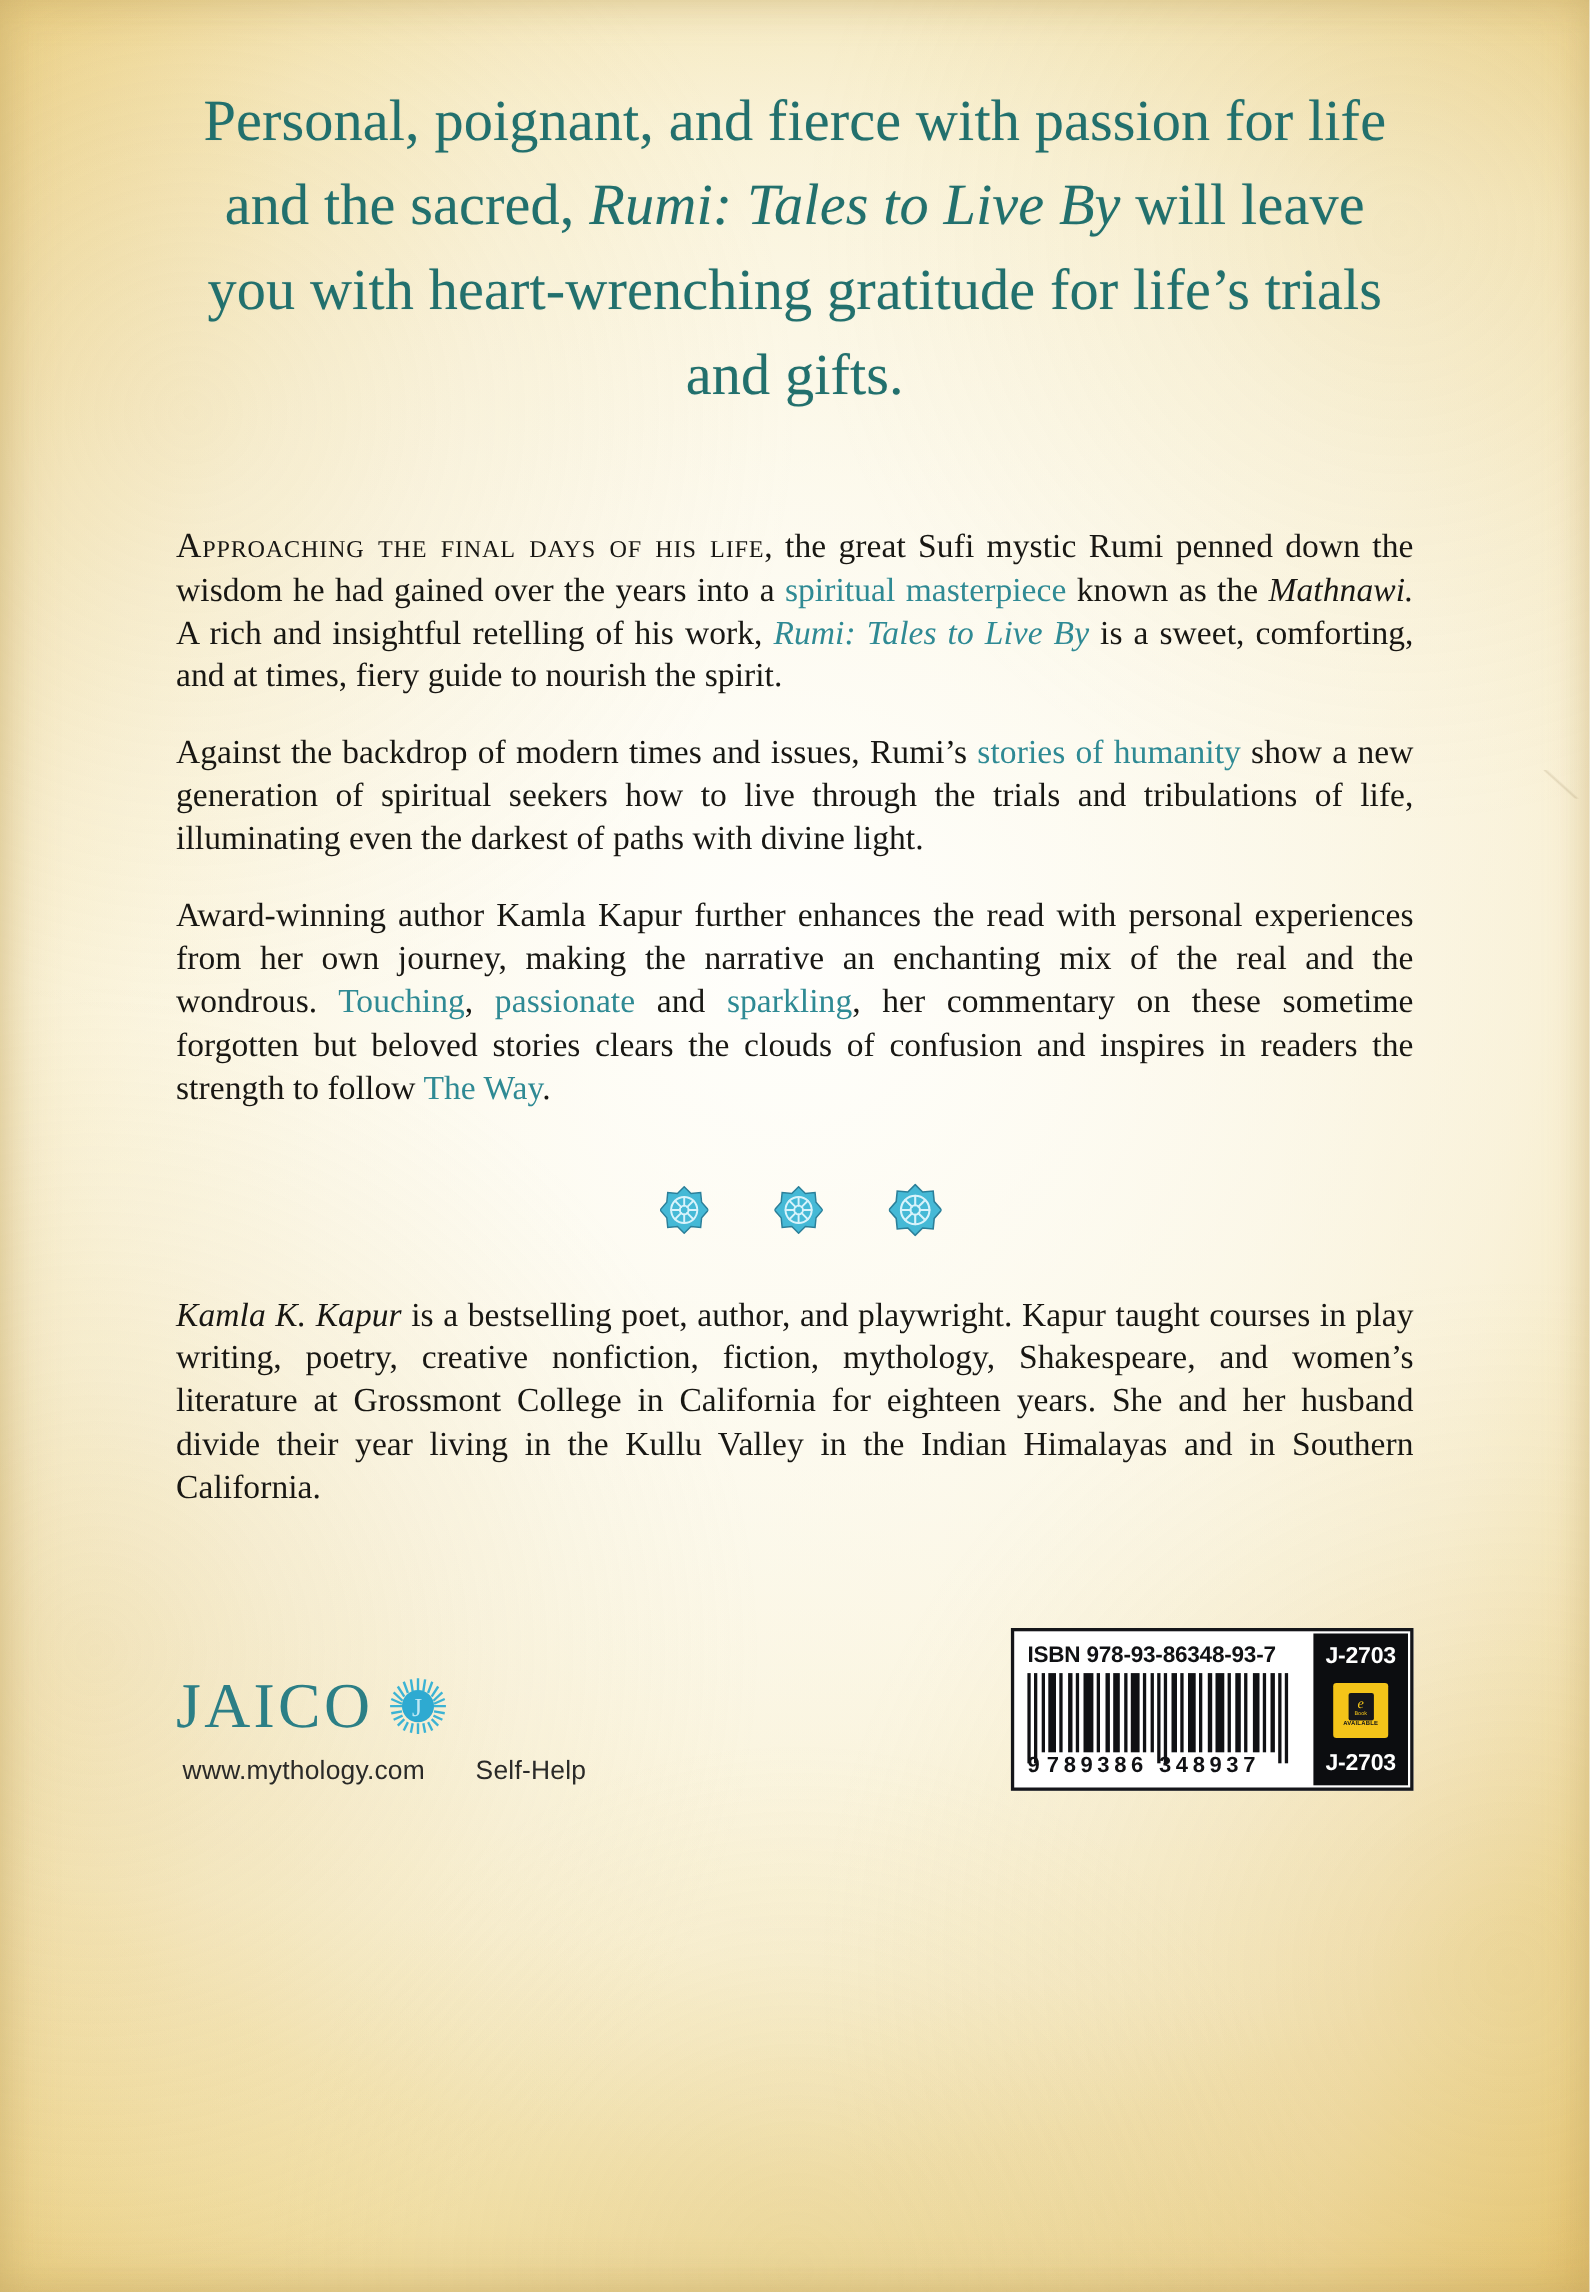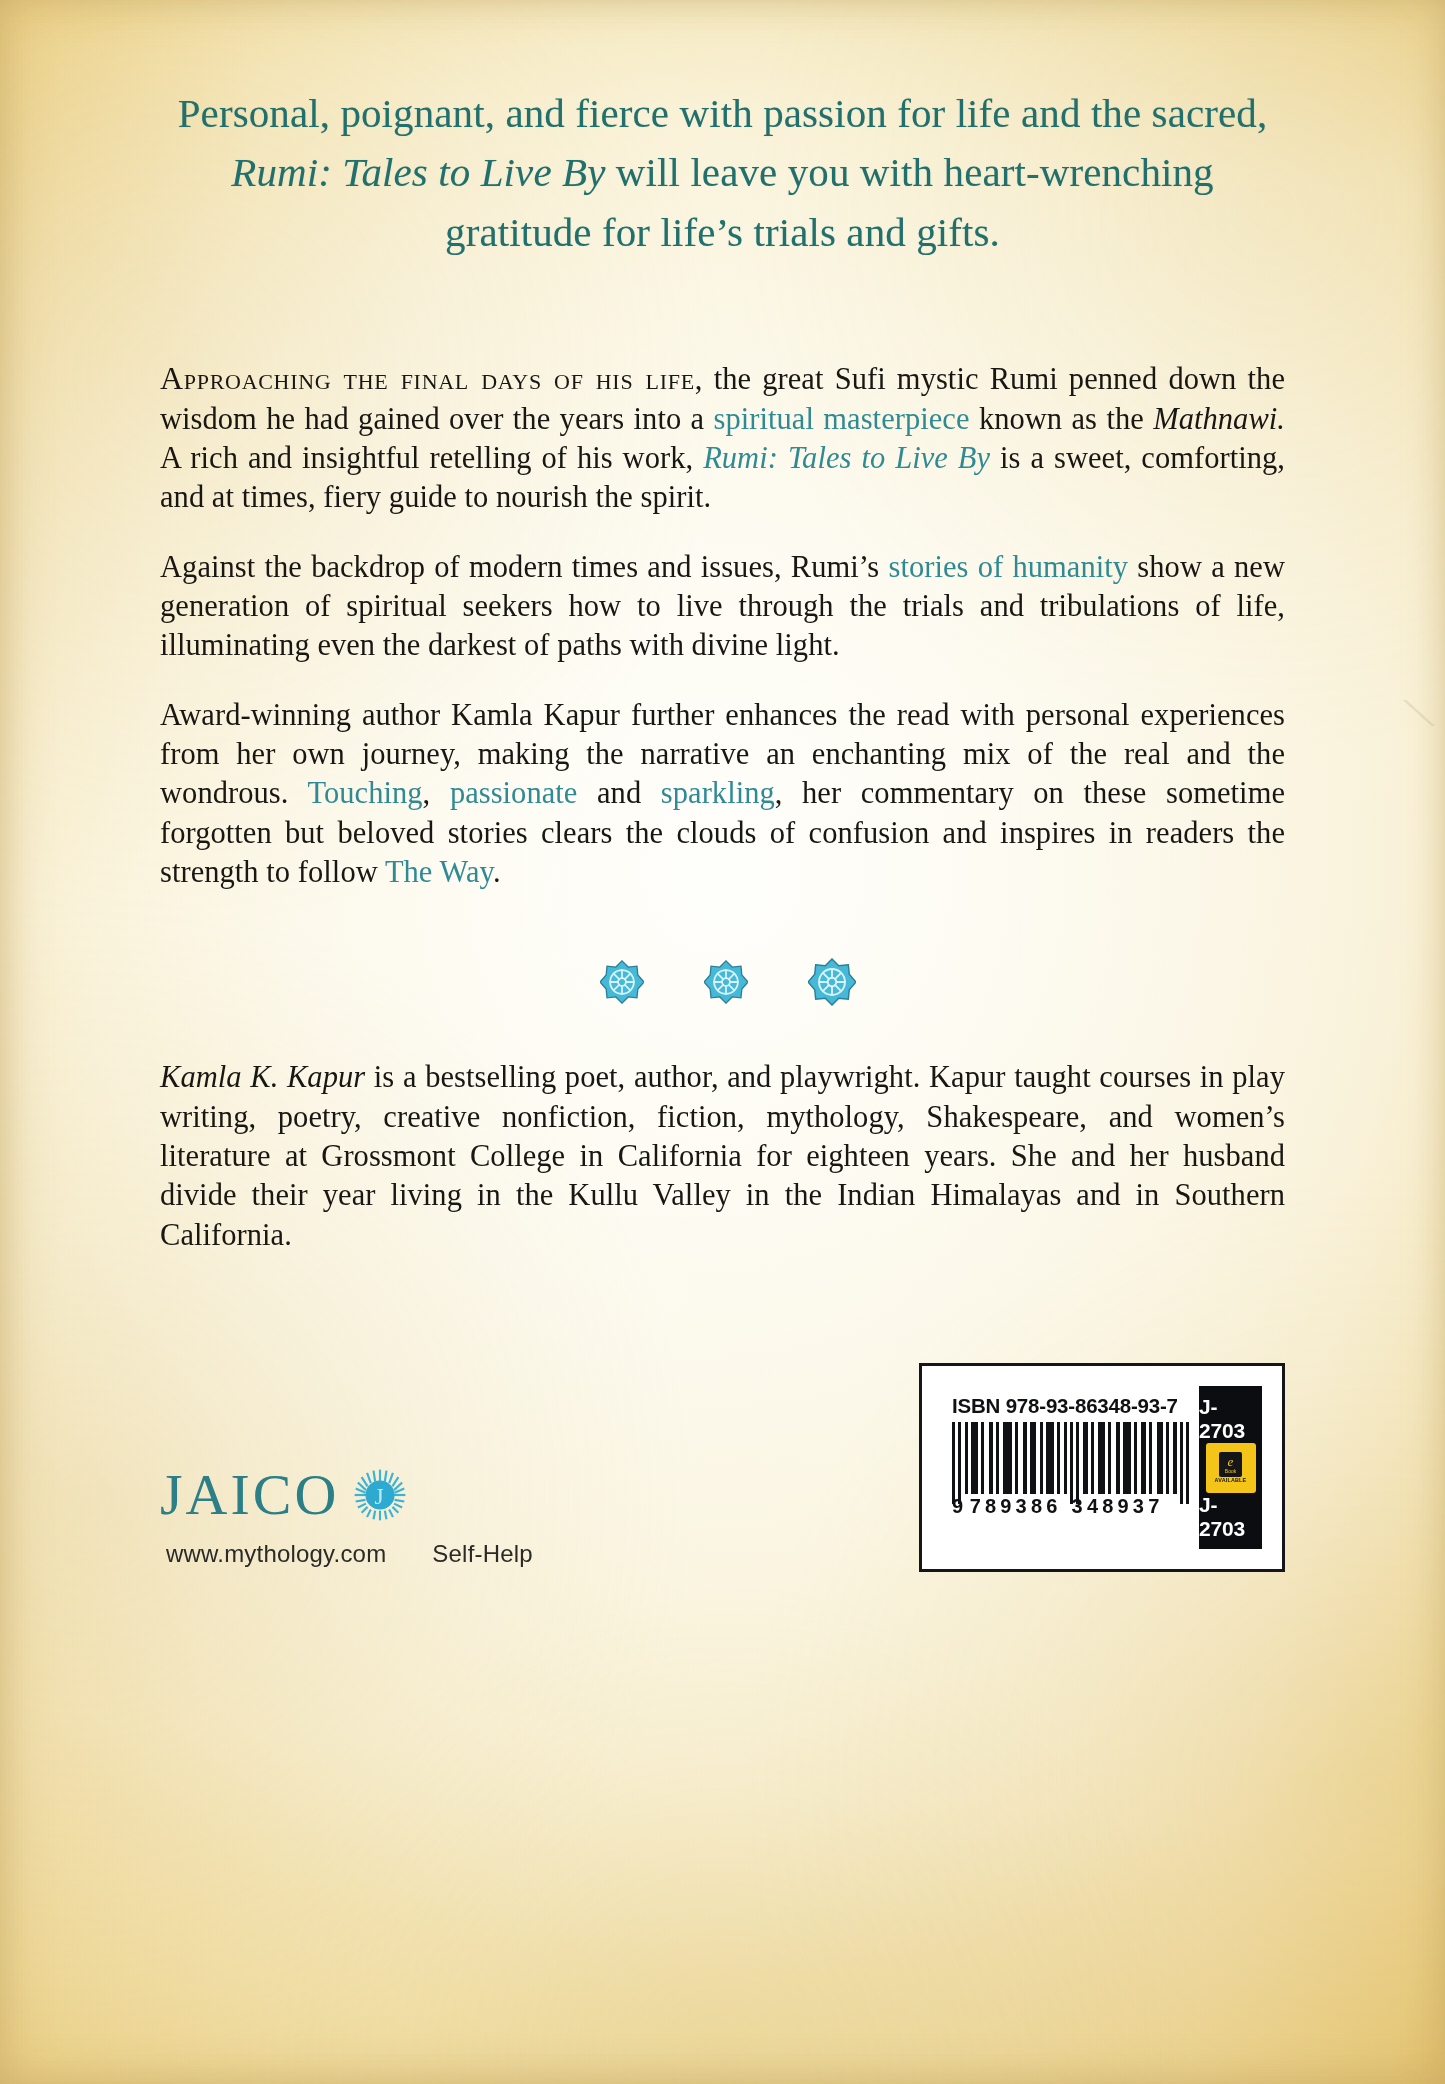--- a/index.html
+++ b/index.html
@@ -60,25 +60,25 @@
 
   .content {
     position: relative;
     z-index: 3;
     padding: 0 160px;
     box-sizing: border-box;
   }
 
   
   .blurb {
-    margin: 12px;
+    margin: 0;
     padding-top: 72px;
     text-align: center;
     color: #22706d;
-    font-size: 41px;
+    font-size: 53px;
     line-height: 1.45;
     letter-spacing: 0.1px;
     text-shadow: 0 0 1px rgba(34,112,109,0.25);
   }
   .blurb em { font-style: italic; }
 
   
   .body-block { margin-top: 96px; }
 
   p.copy {
@@ -145,21 +145,21 @@
     letter-spacing: 0.2px;
   }
 
   
   .barcode-box {
     width: 366px;
     box-sizing: border-box;
     border: 3px solid #15161a;
     background: #ffffff;
     display: flex;
-    padding: 20px;
+    padding: 2px;
   }
   .bc-main {
     flex: 1 1 auto;
     background: #fff;
     padding: 8px 10px 6px 10px;
     box-sizing: border-box;
   }
   .bc-isbn {
     font-family: "Liberation Sans", sans-serif;
     font-size: 20.5px;

